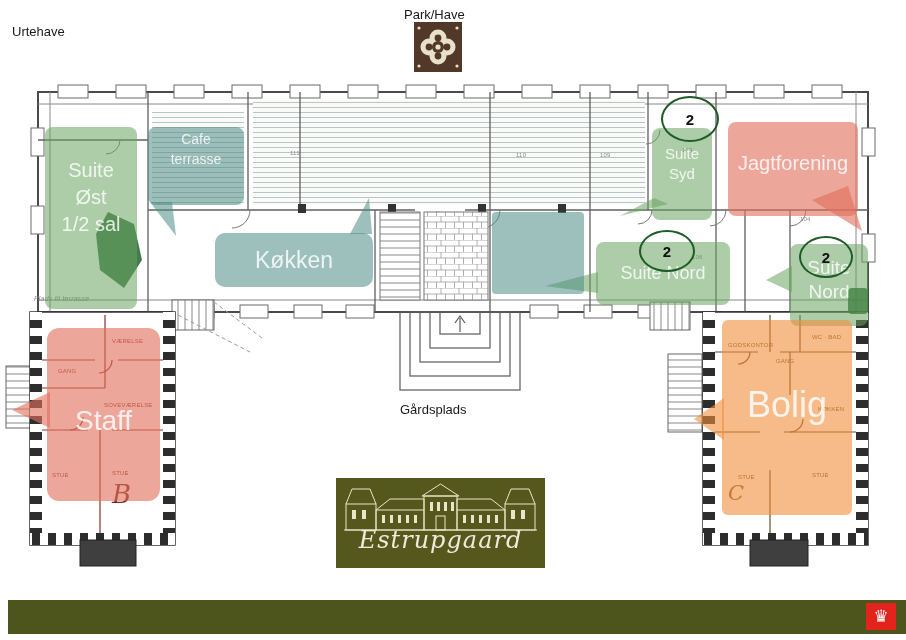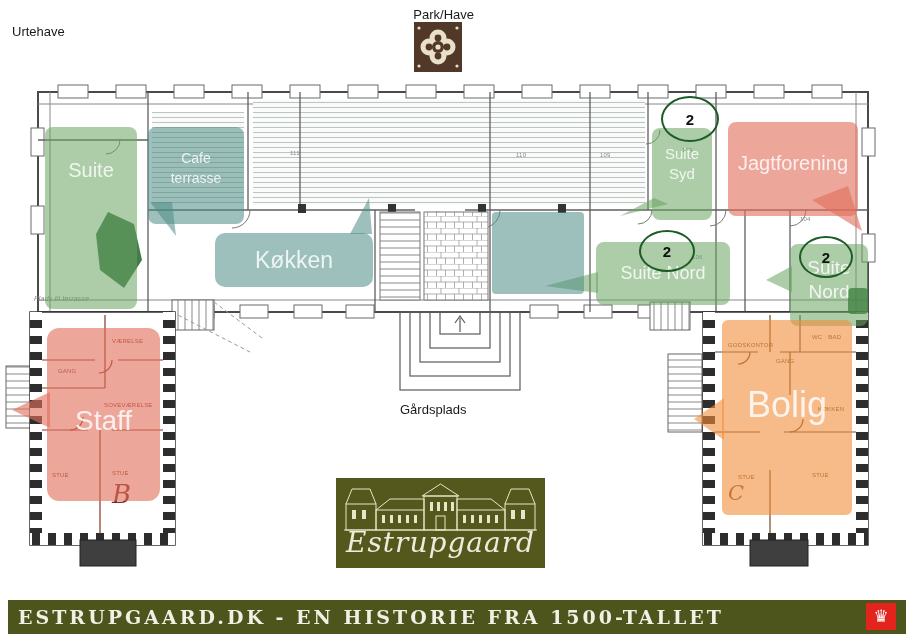--- a/index.html
+++ b/index.html
@@ -20,21 +20,21 @@
          font-weight:bold;font-size:15px;color:#101010;background:transparent}
   .ptext{position:absolute;z-index:1;color:#8a8a8a;font-size:6px;letter-spacing:.2px}
   .ptext.red{color:#8a3222}
   .ptext.brown{color:#6b4a28}
   .note{font-style:italic;font-size:7px;color:#8a8a8a}
 
   #parkhave-logo{position:absolute;left:414px;top:22px;width:48px;height:50px;z-index:4;background:var(--brown)}
 
   #estr-logo{position:absolute;left:336px;top:478px;width:209px;height:90px;z-index:4;background:var(--logo-olive)}
   #estr-logo .script{position:absolute;left:0;right:0;top:48px;text-align:center;color:var(--cream);
-      font-family:"DejaVu Serif",serif;font-style:italic;font-size:28px;letter-spacing:1px}
+      font-family:"DejaVu Serif",serif;font-style:italic;font-size:24px;letter-spacing:1px}
 
   #footer-bar{position:absolute;left:8px;top:600px;width:898px;height:34px;background:var(--olive);z-index:5}
   #footer-bar .ftext{position:absolute;left:10px;top:0;height:34px;line-height:35px;color:#f2efe4;
       font-family:"DejaVu Serif",serif;font-weight:bold;font-size:19px;letter-spacing:3px;white-space:nowrap}
   #crown-box{position:absolute;right:10px;top:3px;width:30px;height:27px;background:var(--crown-red);
       display:flex;align-items:center;justify-content:center;color:#fff;font-size:17px;line-height:27px}
 </style>
 </head>
 <body>
 
@@ -208,23 +208,25 @@
     <polygon points="598,272 545,286 598,293" style="fill:var(--green-fill)"></polygon>
     <polygon points="792,266 766,280 792,292" style="fill:var(--green-fill)"></polygon>
     <polygon points="50,392 12,410 50,428" style="fill:var(--salmon-fill)"></polygon>
     <polygon points="724,398 694,419 724,440" style="fill:var(--orange-fill)"></polygon>
     <polygon points="108,212 134,224 142,260 124,288 100,270 96,234" style="fill:var(--green-dark)"></polygon>
     <rect x="848" y="288" width="20" height="26" rx="4" style="fill:var(--green-dark)"></rect>
   </svg>
 
   <div class="ov green" style="left:45px;top:127px;width:92px;height:152px;font-size:20px;line-height:27px;padding-top:30px">
     <div>Suite</div>
-  </div>
-
-  <div class="ov teal" style="left:148px;top:127px;width:96px;height:76px;font-size:14px;line-height:20px;padding-top:21px">
+    <div>Øst</div>
+    <div>1/2 sal</div>
+  </div>
+
+  <div class="ov teal" style="left:148px;top:127px;width:96px;height:76px;font-size:14px;line-height:20px;padding-top:2px">
     <div>Cafe</div>
     <div>terrasse</div>
   </div>
 
 
   <div class="ov teal" style="left:215px;top:233px;width:158px;height:54px;font-size:23px;line-height:54px;border-radius:10px">
     <span>Køkken</span>
   </div>
 
   <div class="ov teal" style="left:492px;top:212px;width:92px;height:82px;border-radius:4px"></div>
@@ -259,21 +261,21 @@
     <span>2</span>
   </div>
   <div class="badge" style="left:639px;top:230px;width:52px;height:38px">
     <span>2</span>
   </div>
   <div class="badge" style="left:799px;top:236px;width:50px;height:38px">
     <span>2</span>
   </div>
 
   <span class="toplabel" style="left:12px;top:24px">Urtehave</span>
-  <span class="toplabel" style="left:404px;top:7px;width:70px;text-align:right">Park/Have</span>
+  <span class="toplabel" style="left:404px;top:7px;width:70px;text-align:left">Park/Have</span>
   <span class="toplabel" style="left:400px;top:402px">Gårdsplads</span>
 
   <div id="parkhave-logo">
     <svg width="48" height="50" viewBox="0 0 48 50">
       <g fill="#e9e0c8">
         <circle cx="24" cy="16" r="8.5"></circle>
           <circle cx="24" cy="34" r="8.5"></circle>
         <circle cx="15" cy="25" r="8.5"></circle>
           <circle cx="33" cy="25" r="8.5"></circle>
         <circle cx="5" cy="6" r="1.6"></circle>
@@ -349,19 +351,18 @@
         <rect x="16" y="32" width="4" height="9"></rect>
           <rect x="26" y="32" width="4" height="9"></rect>
         <rect x="175" y="32" width="4" height="9"></rect>
           <rect x="185" y="32" width="4" height="9"></rect>
       </g>
     </svg>
     <div class="script">Estrupgaard</div>
   </div>
 
   <div id="footer-bar">
-    <span class="ftext">ESTRUPGAARD.DK - EN HISTORIE FRA 1500-TALLET</span>
     <div id="crown-box">
       <span>♛</span>
     </div>
   </div>
 
 </div>
 
 </body></html>

